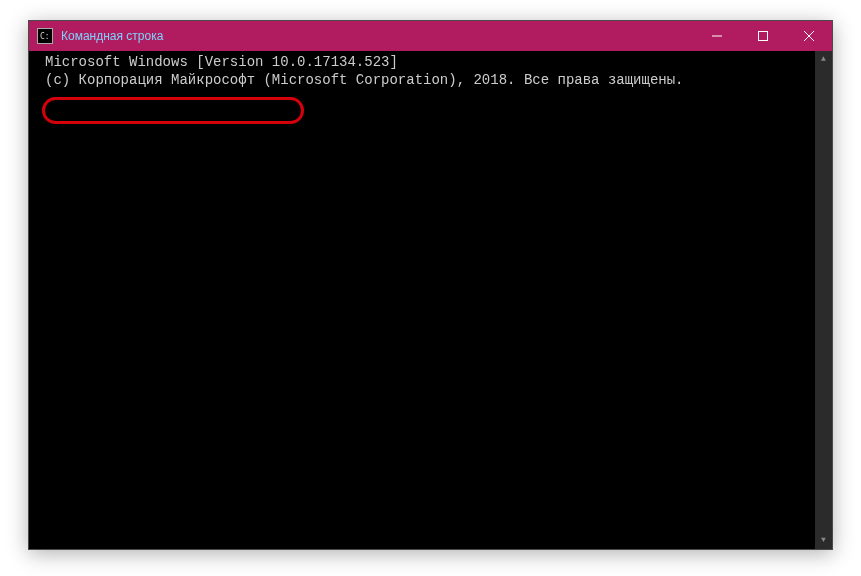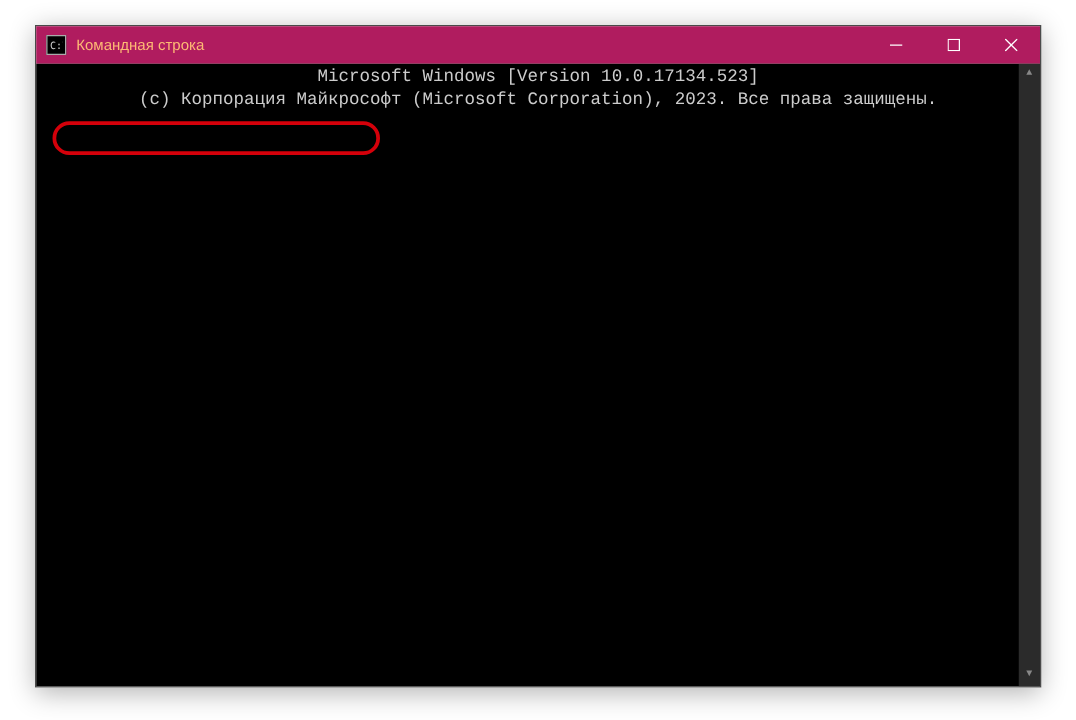--- a/index.html
+++ b/index.html
@@ -37,21 +37,21 @@
       margin-right: 8px;
       display: flex;
       align-items: center;
       justify-content: center;
     }
     .titlebar-icon svg {
       width: 10px;
       height: 10px;
     }
     .titlebar-title {
-      color: #fdba74;
+      color: #7dd3fc;
       font-size: 12px;
       font-family: "Segoe UI", sans-serif;
       flex: 1;
     }
     .titlebar-controls {
       display: flex;
       height: 100%;
     }
     .titlebar-btn {
       width: 46px;
@@ -65,21 +65,20 @@
     .terminal {
       flex: 1;
       background: #000;
       color: #ccc;
       font-family: Consolas, "Courier New", monospace;
       font-size: 14px;
       line-height: 1.3;
       padding: 2px 16px;
       position: relative;
       overflow: hidden;
-      text-align: center;
     }
     .terminal-line {
       white-space: pre;
     }
     .highlight-box {
       position: absolute;
       border: 3px solid #d4000a;
       border-radius: 14px;
       pointer-events: none;
     }
@@ -130,21 +129,21 @@
       <div class="titlebar-btn close">
         <svg width="10" height="10" viewBox="0 0 10 10">
             <line x1="0" y1="0" x2="10" y2="10" stroke="#fff" stroke-width="1"></line>
             <line x1="10" y1="0" x2="0" y2="10" stroke="#fff" stroke-width="1"></line>
           </svg>
       </div>
     </div>
   </div>
   <div class="terminal">
     <div class="terminal-line">Microsoft Windows [Version 10.0.17134.523]</div>
-    <div class="terminal-line">(c) Корпорация Майкрософт (Microsoft Corporation), 2023. Все права защищены.</div>
+    <div class="terminal-line">(c) Корпорация Майкрософт (Microsoft Corporation), 2018. Все права защищены.</div>
     <div class="terminal-line"></div>
     <div class="highlight-box" style="left: 13px; top: 46px; width: 262px; height: 27px;"></div>
     <div class="scrollbar">
       <div class="scrollbar-arrow up">▲</div>
       <div class="scrollbar-arrow down">▼</div>
     </div>
   </div>
 </div>
 
 </body></html>

